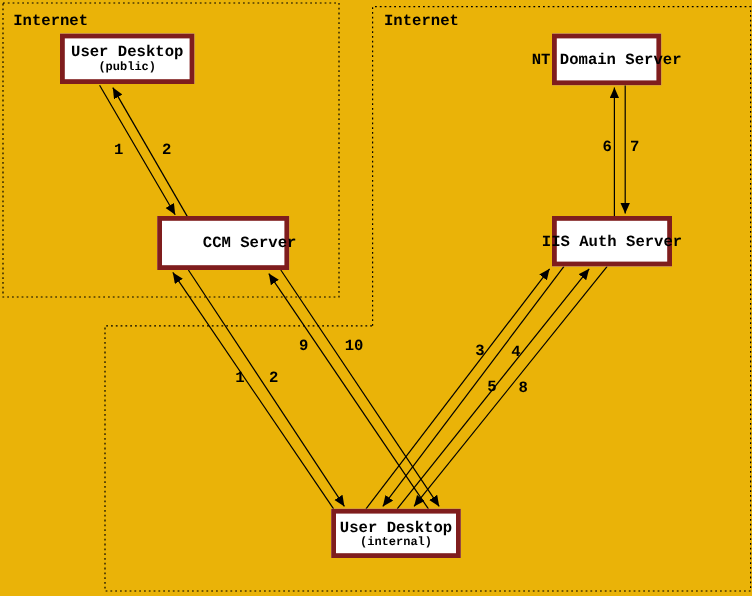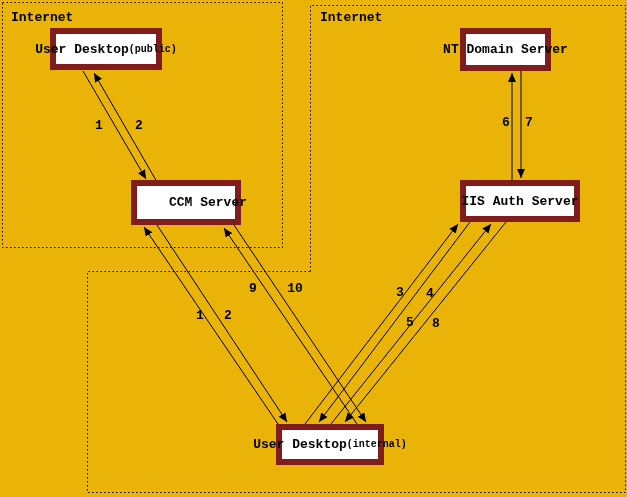--- a/index.html
+++ b/index.html
@@ -8,23 +8,23 @@
     width:627px;height:497px;
     background:#eab308;
     font-family:"Liberation Mono","DejaVu Sans Mono",monospace;
     color:#000;
     overflow:hidden;
   }
   #wires{position:absolute;left:0;top:0;width:627px;height:497px;}
   .node{
     position:absolute;
     box-sizing:border-box;
-    border:6px solid #7f1d1d;
+    border:4px solid #7f1d1d;
     background:#fff;
-    display:flex;flex-direction:row;align-items:center;justify-content:center;
+    display:flex;flex-direction:column;align-items:center;justify-content:center;
     text-align:center;
     white-space:nowrap;
   }
   .node-label{font-size:13px;font-weight:700;line-height:15px;}
   .node-sub{font-size:10px;font-weight:700;line-height:11px;}
   .zone-label{
     position:absolute;font-size:13px;font-weight:700;line-height:13px;
   }
   .num{
     position:absolute;font-size:13px;font-weight:700;line-height:13px;
@@ -75,21 +75,21 @@
   </div>
 
   <div class="node" style="left:131px;top:180px;width:110px;height:45px;padding-left:44px;">
     <span class="node-label">CCM Server</span>
   </div>
 
   <div class="node" style="left:460px;top:28px;width:91px;height:43px;">
     <span class="node-label">NT Domain Server</span>
   </div>
 
-  <div class="node" style="left:460px;top:180px;width:120px;height:42px;">
+  <div class="node" style="left:460px;top:180px;width:100px;height:42px;">
     <span class="node-label">IIS Auth Server</span>
   </div>
 
   <div class="node" style="left:276px;top:424px;width:108px;height:41px;">
     <span class="node-label">User Desktop</span>
     <span class="node-sub">(internal)</span>
   </div>
 
   <span class="num" style="left:99px;top:125px;">1</span>
   <span class="num" style="left:139px;top:125px;">2</span>

